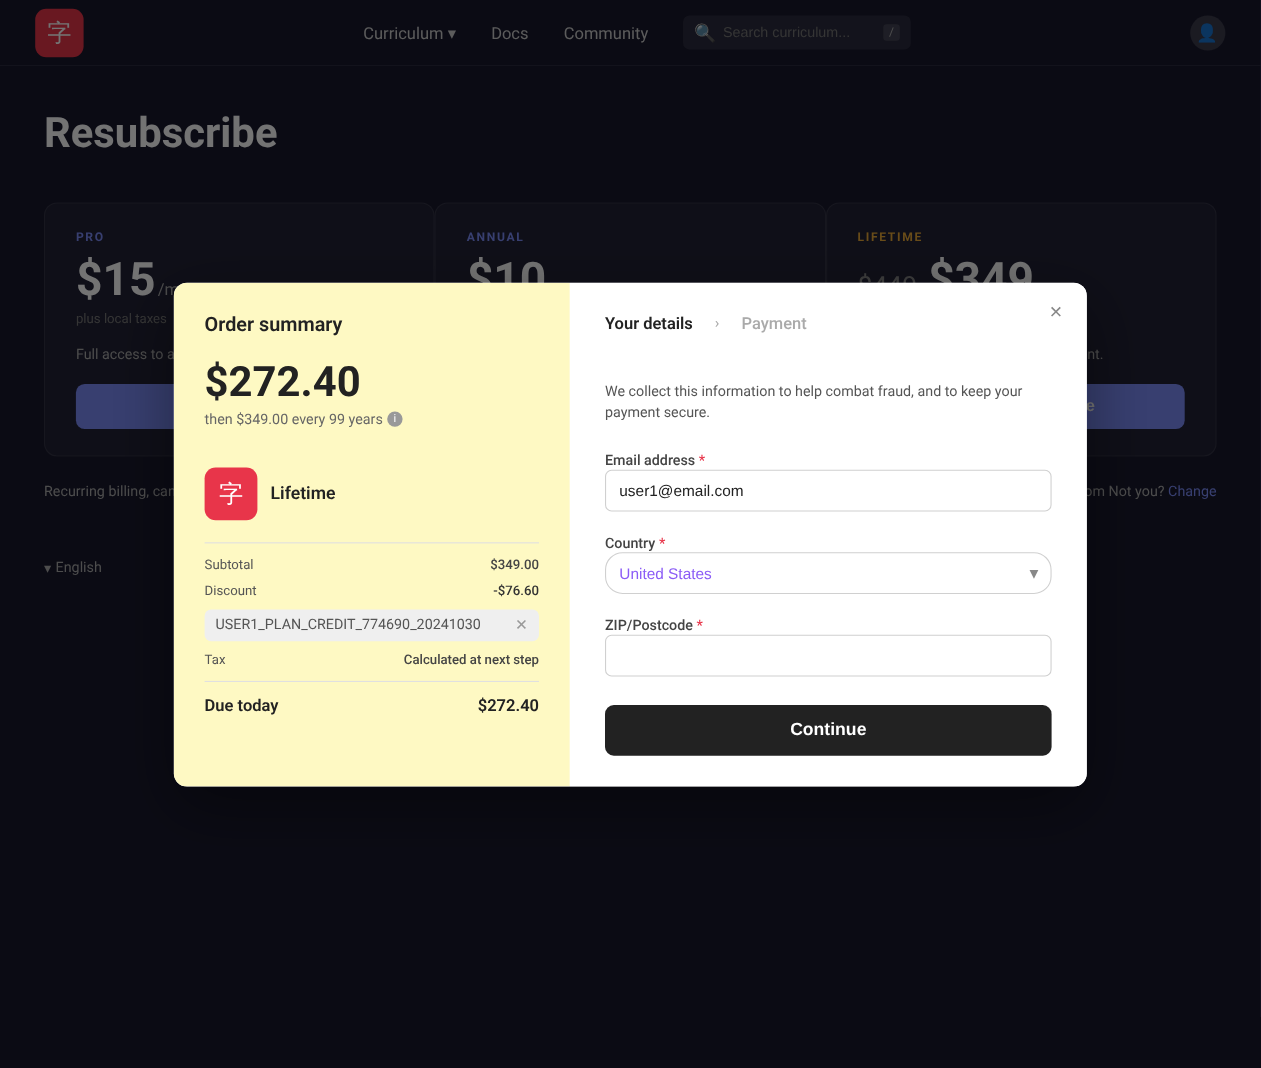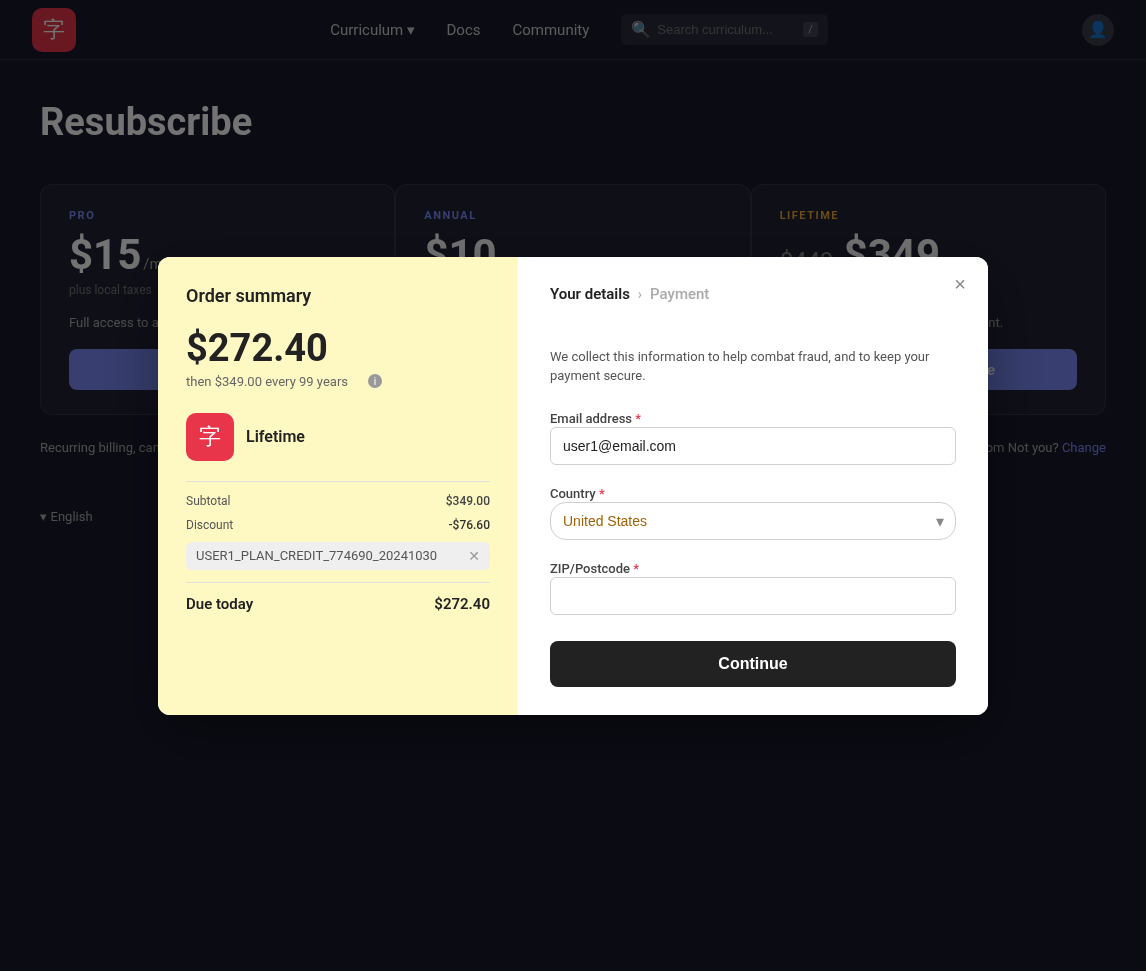--- a/index.html
+++ b/index.html
@@ -216,22 +216,22 @@
       font-size: 38px;
       font-weight: 700;
       color: #222;
       margin-bottom: 4px;
     }
     .order-then {
       font-size: 13px;
       color: #666;
       display: flex;
       align-items: center;
-      gap: 20px;
-      margin-bottom: 24px;
+      gap: 4px;
+      margin-bottom: 36px;
     }
     .info-icon {
       width: 14px; height: 14px;
       background: #999;
       border-radius: 50%;
       color: white;
       font-size: 10px;
       display: inline-flex;
       align-items: center;
       justify-content: center;
@@ -314,21 +314,21 @@
       background: none;
       cursor: pointer;
       font-size: 20px;
       color: #888;
       display: flex; align-items: center; justify-content: center;
       border-radius: 50%;
     }
     .steps-row {
       display: flex;
       align-items: center;
-      gap: 8px;
+      gap: 20px;
       margin-bottom: 20px;
     }
     .step {
       font-size: 15px;
       font-weight: 500;
     }
     .step.active { color: #222; font-weight: 600; }
     .step.inactive { color: #aaa; }
     .step-arrow { color: #aaa; font-size: 14px; }
     .fraud-note {
@@ -358,21 +358,21 @@
     .select-wrapper {
       position: relative;
       margin-bottom: 18px;
     }
     .field-select {
       width: 100%;
       border: 1.5px solid #d0d0d0;
       border-radius: 16px;
       padding: 10px 12px;
       font-size: 14px;
-      color: #a16207;
+      color: #8b5cf6;
       outline: none;
       appearance: none;
       background: white;
       cursor: pointer;
     }
     .select-arrow {
       position: absolute;
       right: 12px;
       top: 50%;
       transform: translateY(-50%);
@@ -497,20 +497,24 @@
       <div class="summary-line">
         <span class="label">Discount</span>
         <span class="value discount">-$76.60</span>
       </div>
 
       <div class="coupon-row">
         <span>USER1_PLAN_CREDIT_774690_20241030</span>
         <span class="coupon-x">✕</span>
       </div>
 
+      <div class="summary-line">
+        <span class="label">Tax</span>
+        <span class="value">Calculated at next step</span>
+      </div>
 
       <hr class="summary-divider">
 
       <div class="due-line">
         <span>Due today</span>
         <span>$272.40</span>
       </div>
     </div>
 
     <div class="modal-right">

